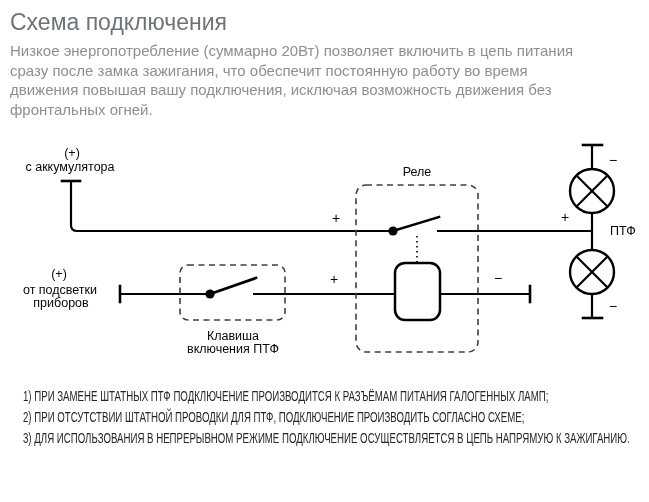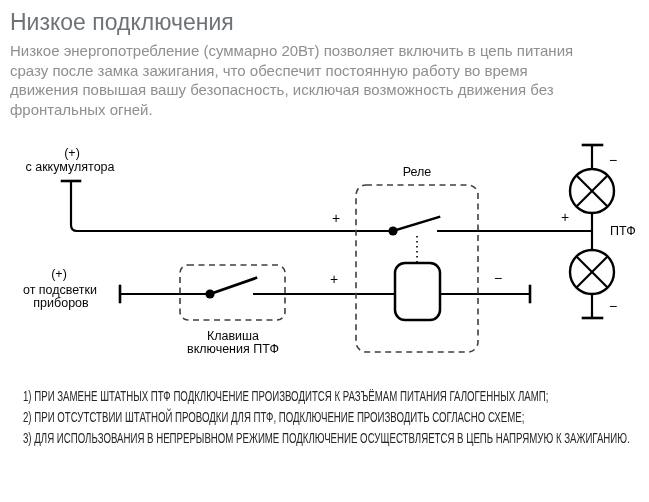--- a/index.html
+++ b/index.html
@@ -36,23 +36,23 @@
     transform:scaleX(0.69);transform-origin:left top;
     color:var(--note);font-size:14px;line-height:21px;font-weight:400;
   }
   .note-line{white-space:nowrap;}
 </style>
 </head>
 <body>
 
 <div class="page">
 
-  <h1 class="page-title">Низкое подключения</h1>
+  <h1 class="page-title">Схема подключения</h1>
 
-  <p class="intro">Низкое энергопотребление (суммарно 20Вт) позволяет включить в цепь питания сразу после замка зажигания, что обеспечит постоянную работу во время движения повышая вашу безопасность, исключая возможность движения без фронтальных огней.</p>
+  <p class="intro">Низкое энергопотребление (суммарно 20Вт) позволяет включить в цепь питания сразу после замка зажигания, что обеспечит постоянную работу во время движения повышая вашу подключения, исключая возможность движения без фронтальных огней.</p>
 
   <div class="diagram-wrap">
     <svg width="649" height="240" viewBox="0 0 649 240">
 
       <line class="thick" x1="62" y1="41" x2="80" y2="41"></line>
       <path class="wire" d="M71 41 V85 Q71 91 77 91 H391"></path>
 
       <line class="wire" x1="437" y1="91" x2="592" y2="91"></line>
 
       <line class="thick" x1="120" y1="146" x2="120" y2="162"></line>

